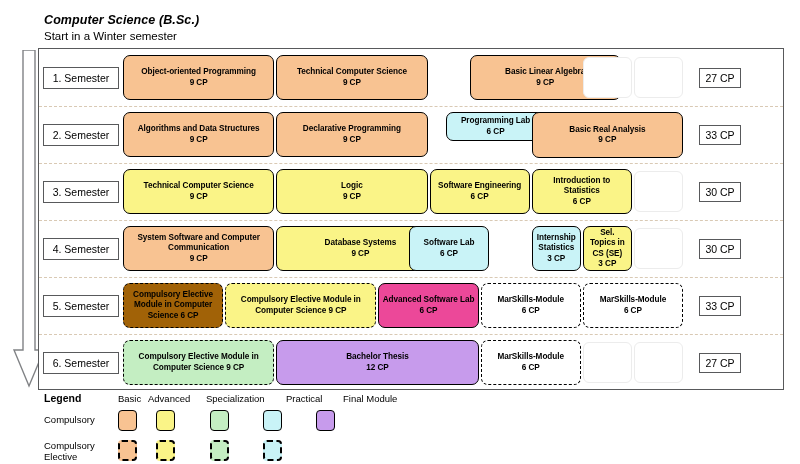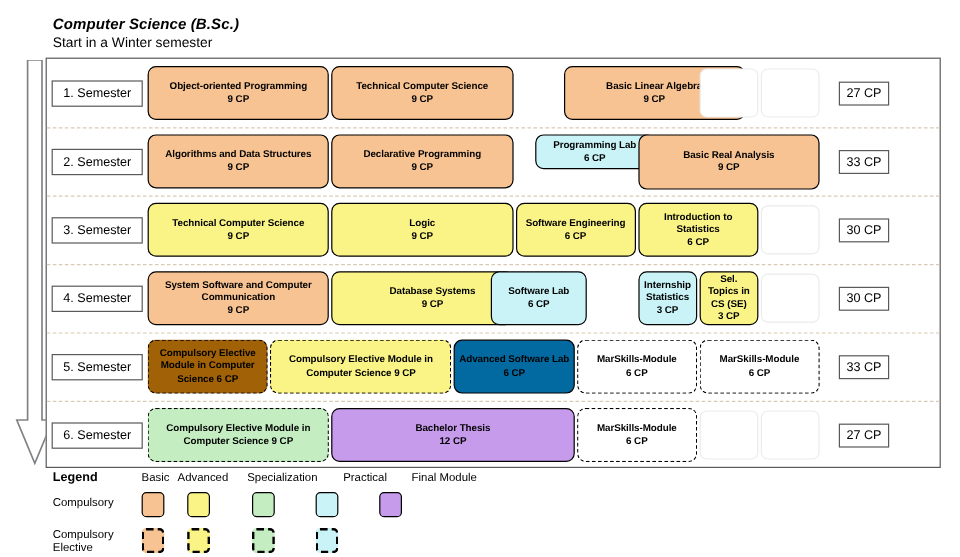--- a/index.html
+++ b/index.html
@@ -209,21 +209,21 @@
     </div>
     <div class="sem-sep" style="top: 228px; border-top-color: rgb(217, 201, 180);"></div>
     <div class="sem-row" style="top: 228px; height: 57px;">
       <div class="sem-label" style="top: 17.5px; border-color: rgb(88, 89, 91);">5. Semester</div>
       <div class="mod dashed" style="left: 84px; width: 100.182px; top: 6px; height: 45px; background: #a16207;">
         <span>Compulsory Elective Module in Computer Science 6 CP</span>
       </div>
       <div class="mod dashed" style="left: 186.182px; width: 151.273px; top: 6px; height: 45px; background: rgb(250, 244, 135);">
         <span>Compulsory Elective Module in Computer Science 9 CP</span>
       </div>
-      <div class="mod solid" style="left: 339.455px; width: 100.182px; top: 6px; height: 45px; background: #0369a1;">
+      <div class="mod solid" style="left: 339.455px; width: 100.182px; top: 6px; height: 45px; background: #ec4899;">
         <span>Advanced Software Lab</span>
         <span class="cp">6 CP</span>
       </div>
       <div class="mod dashed" style="left: 441.636px; width: 100.182px; top: 6px; height: 45px; background: rgb(255, 255, 255);">
         <span>MarSkills-Module</span>
         <span class="cp">6 CP</span>
       </div>
       <div class="mod dashed" style="left: 543.818px; width: 100.182px; top: 6px; height: 45px; background: rgb(255, 255, 255);">
         <span>MarSkills-Module</span>
         <span class="cp">6 CP</span>

